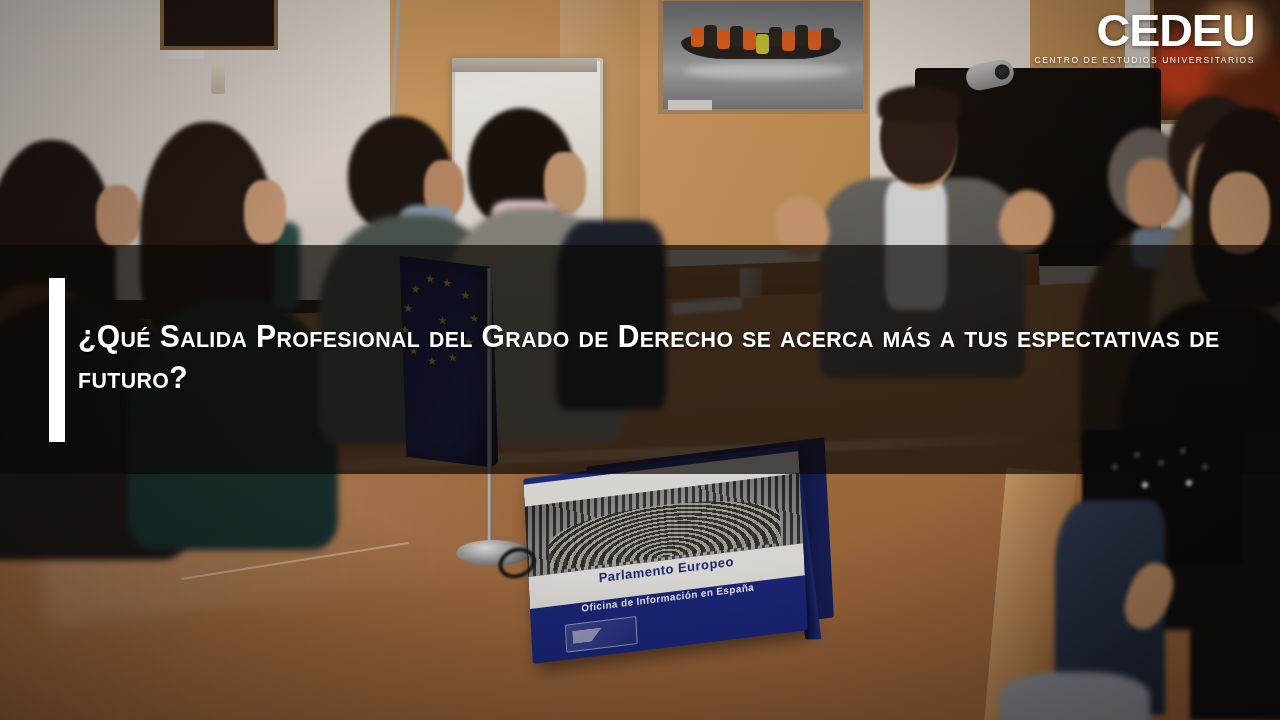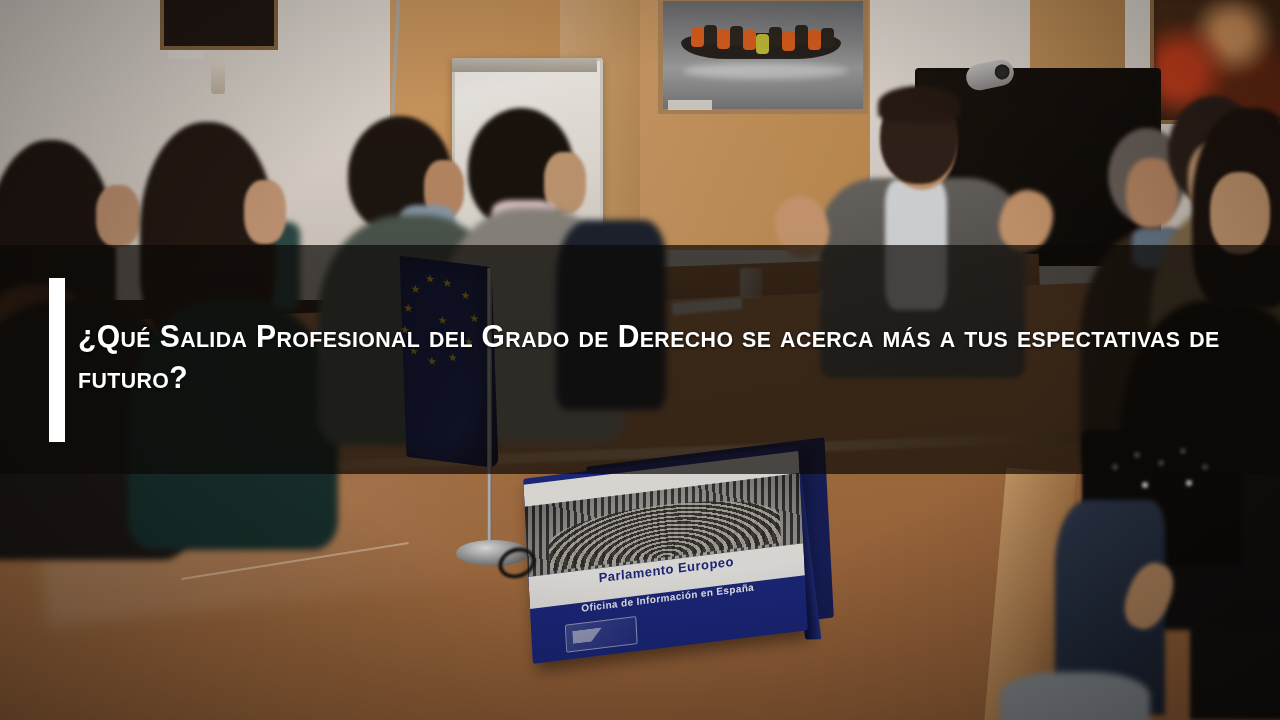--- a/index.html
+++ b/index.html
@@ -519,14 +519,18 @@
     <div class="vignette"></div>
   </div>
 
   <div class="overlay-band"></div>
   <div class="accent-bar"></div>
   <div class="headline">
     <span>¿Qué Salida Profesional del Grado de Derecho se acerca más</span>
     <span>a tus espectativas de futuro?</span>
   </div>
 
+  <div class="logo">
+    <div class="logo-main">CEDEU</div>
+    <div class="logo-sub">CENTRO DE ESTUDIOS UNIVERSITARIOS</div>
+  </div>
 
 </div>
 
 </body></html>

